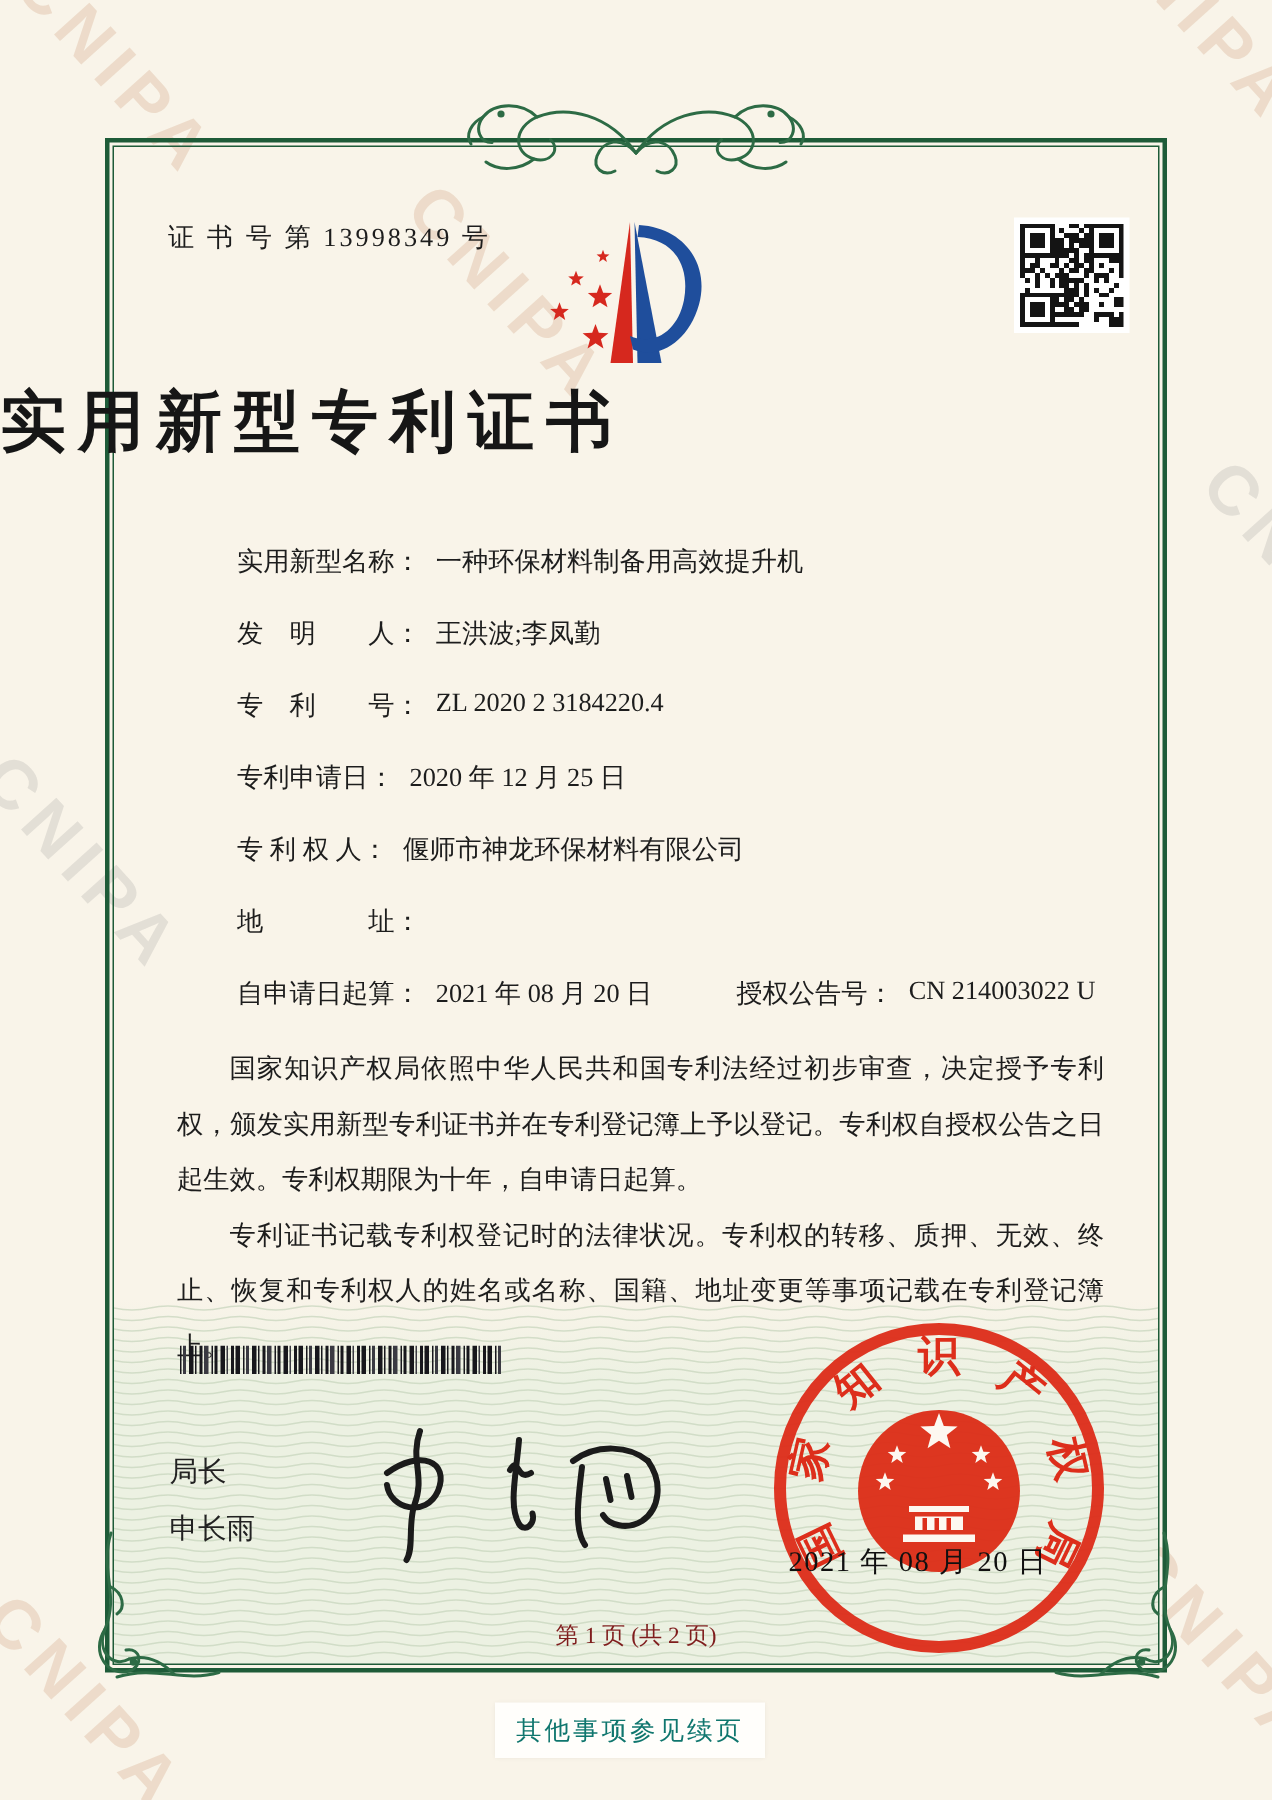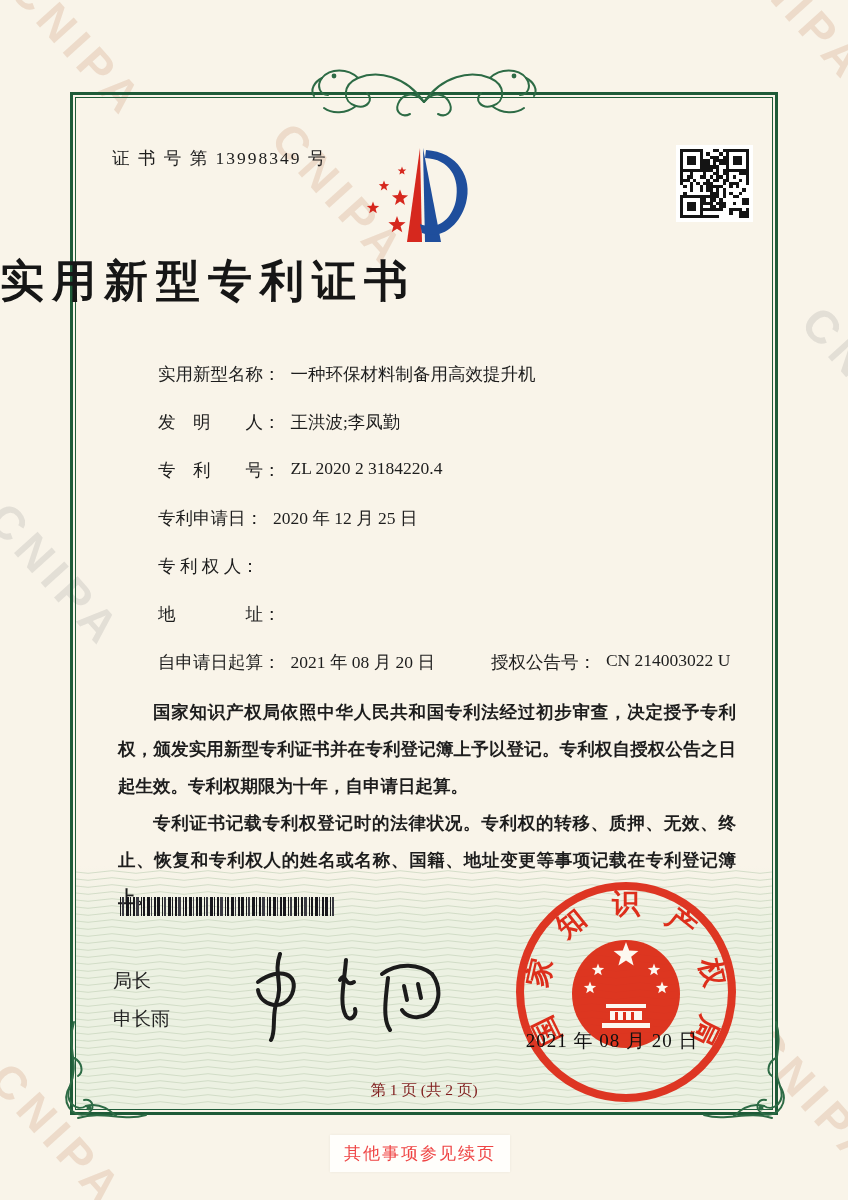--- a/index.html
+++ b/index.html
@@ -28,42 +28,42 @@
   
   .fields{position:absolute;left:118px;top:362px;width:630px;font-size:17.5px;margin-left:40px;}
   .field-row{height:48px;display:flex;align-items:flex-start;white-space:nowrap;}
   .flabel{flex:0 0 auto;}
   .fvalue{margin-left:10px;}
   .fvalue2{margin-left:10px;}
   .flabel2{margin-left:56px;}
   
   .body-text{position:absolute;left:118px;top:694px;width:618px;font-size:17.5px;
              line-height:37px;text-align:justify;}
-  .body-text p{margin:0;text-indent:2em;font-weight:bold;}
+  .body-text p{margin:0;text-indent:2em;}
   
   .barcode{position:absolute;left:120px;top:897px;width:218px;height:19px;}
   
   .director-title{position:absolute;left:113px;top:968px;font-size:19px;
         font-family:"Liberation Sans","DejaVu Sans",sans-serif;color:#222;}
   .director-name{position:absolute;left:113px;top:1006px;font-size:19px;
         font-family:"Liberation Sans","DejaVu Sans",sans-serif;color:#222;}
   .signature{position:absolute;left:246px;top:942px;}
   
   .seal{position:absolute;left:512px;top:878px;width:228px;height:228px;}
   .seal svg{position:absolute;inset:0;}
   .seal-chars{position:absolute;inset:0;}
   .seal-chars span{position:absolute;left:50%;top:50%;width:30px;height:30px;margin:-15px 0 0 -15px;
       display:flex;align-items:center;justify-content:center;
       font-size:28px;font-weight:bold;color:#dd2e1b;}
   .seal-date{position:absolute;left:502px;top:1028px;width:220px;text-align:center;
       font-size:19px;color:#101010;letter-spacing:1px;z-index:6;}
   
   .page-indicator{position:absolute;left:0;top:1080px;width:100%;text-align:center;font-size:15.5px;color:#7f1d1d;}
   .continuation{position:absolute;left:330px;top:1135px;background:#fffefb;
-      padding:7px 14px;font-size:17px;letter-spacing:2px;color:#ef4444;
+      padding:7px 14px;font-size:17px;letter-spacing:2px;color:#0f766e;
       box-shadow:0 0 3px rgba(0,0,0,.06);}
   .ornament-top{position:absolute;left:294px;top:62px;}
   .corner-bl{position:absolute;left:56px;top:1018px;}
   .corner-br{position:absolute;left:702px;top:1018px;transform:scaleX(-1);}
 </style>
 </head>
 <body>
 
 <div class="page">
 
@@ -436,20 +436,21 @@
     <div class="field-row">
       <span class="flabel">专　利　　号：</span>
       <span class="fvalue">ZL 2020 2 3184220.4</span>
     </div>
     <div class="field-row">
       <span class="flabel">专利申请日：</span>
       <span class="fvalue">2020 年 12 月 25 日</span>
     </div>
     <div class="field-row">
       <span class="flabel">专 利 权 人：</span>
+      <span class="fvalue">偃师市神龙环保材料有限公司</span>
     </div>
     <div class="field-row">
       <span class="flabel">地　　　　址：</span>
     </div>
     <div class="field-row">
       <span class="flabel">自申请日起算：</span>
       <span class="fvalue">2021 年 08 月 20 日</span>
       <span class="flabel2">授权公告号：</span>
       <span class="fvalue2">CN 214003022 U</span>
     </div>

